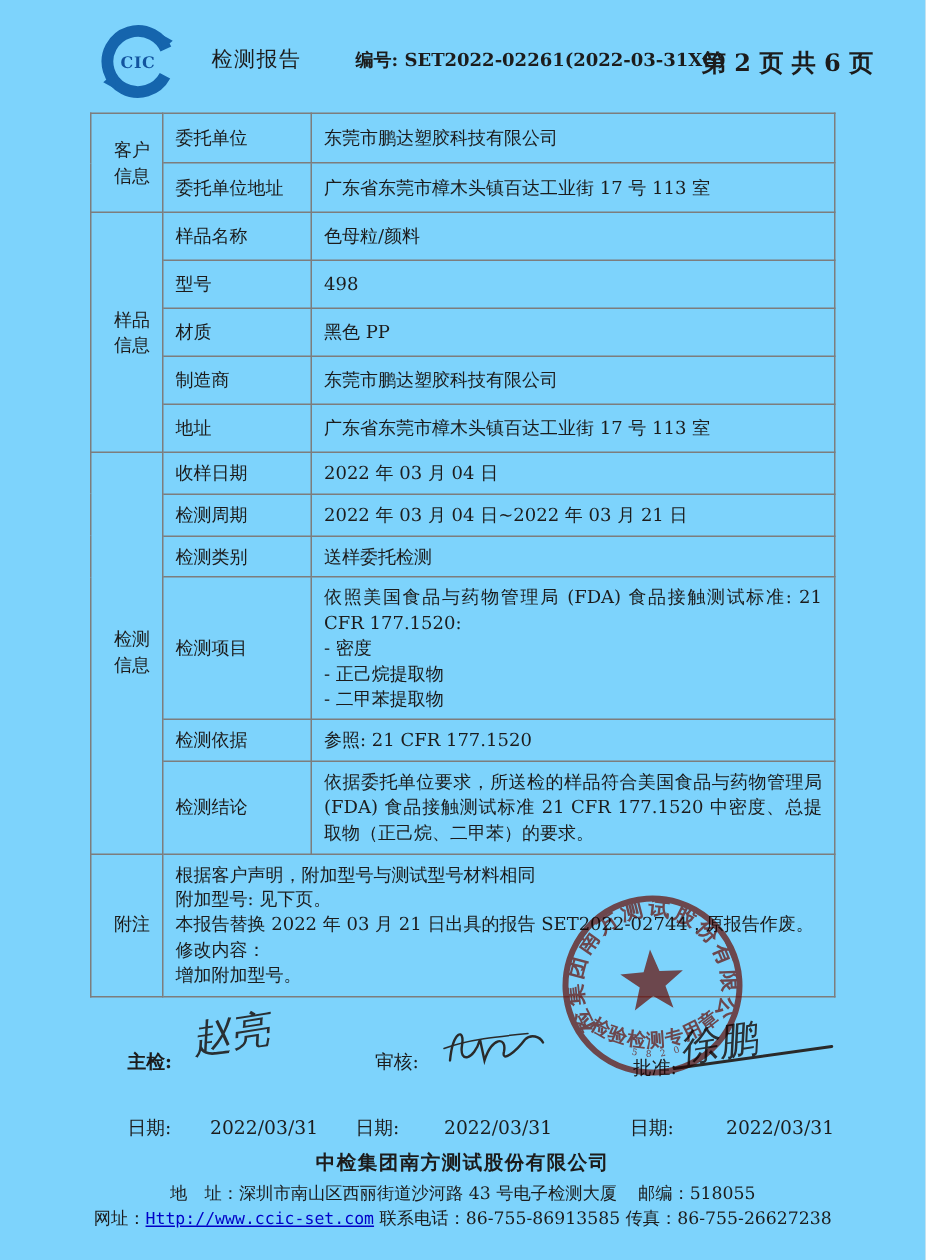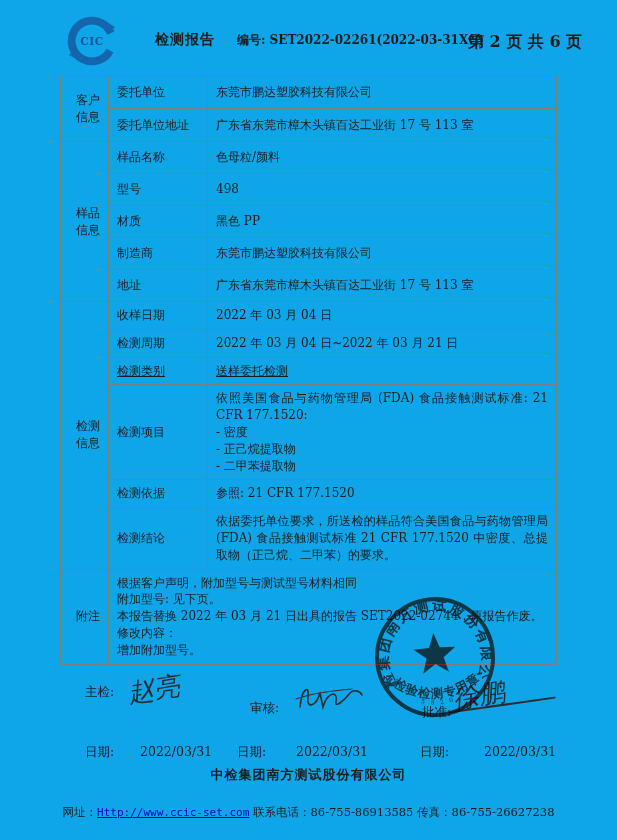--- a/index.html
+++ b/index.html
@@ -1,22 +1,22 @@
 <!DOCTYPE html>
 <html><head>
 <meta charset="utf-8">
 <style>
   * { margin:0; padding:0; box-sizing:border-box; }
   html,body { background:#e8e8e8; }
   body { font-family:"DejaVu Serif","Liberation Serif",serif; color:#1c1c1c; }
-  .page { position:relative; width:617px; height:840px; margin:0 auto; background:#0ea5e9; overflow:hidden; }
+  .page { position:relative; width:617px; height:840px; margin:0 auto; background:#7dd3fc; overflow:hidden; }
 
   
   .hdr-logo { position:absolute; left:67px; top:16px; width:50px; height:50px; }
-  .hdr-title { position:absolute; left:155px; top:31px; font-size:14px; font-weight:bold; letter-spacing:1px; }
+  .hdr-title { position:absolute; left:141px; top:31px; font-size:14px; font-weight:normal; letter-spacing:1px; }
   .hdr-no { position:absolute; left:237px; top:32px; font-size:12px; font-weight:bold; }
   .hdr-page { position:absolute; left:468px; top:32px; font-size:16px; font-weight:bold; }
 
   
   table.report { position:absolute; left:60px; top:75px; width:497px; border-collapse:collapse; table-layout:fixed; }
   table.report td { border:1px solid #7d7d7d; font-size:12px; vertical-align:middle; padding:5px 8px; line-height:1.4; word-break:break-word; }
   td.sec { width:48px; text-align:right; white-space:pre-line; line-height:2.1; padding:4px 2px; }
   td.lab { width:99px; padding-left:8px; }
   td.ml  { white-space:pre-line; line-height:1.42; padding-top:3px; padding-bottom:3px; text-align:justify; }
 
@@ -92,21 +92,21 @@
     <tr style="height:26px;">
       <td class="sec" rowspan="6">检测
 信息</td>
       <td class="lab">收样日期</td>
       <td>2022 年 03 月 04 日</td>
     </tr>
     <tr style="height:26px;">
       <td class="lab">检测周期</td>
       <td>2022 年 03 月 04 日~2022 年 03 月 21 日</td>
     </tr>
-    <tr style="height:24px;text-decoration:underline;">
+    <tr style="height:24px;">
       <td class="lab">检测类别</td>
       <td>送样委托检测</td>
     </tr>
     <tr>
       <td class="lab">检测项目</td>
       <td class="ml">依照美国食品与药物管理局 (FDA) 食品接触测试标准: 21 CFR 177.1520:
 - 密度
 - 正己烷提取物
 - 二甲苯提取物</td>
     </tr>
@@ -125,21 +125,21 @@
 附加型号: 见下页。
 本报告替换 2022 年 03 月 21 日出具的报告 SET2022-02744，原报告作废。
 修改内容：
 增加附加型号。</td>
     </tr>
   </tbody>
     </table>
 
   <div class="sig-area">
 
-    <span class="sig-lab" style="left:25px;top:32px;">主检:</span>
+    <span class="sig-lab" style="left:25px;top:48px;font-weight:bold;">主检:</span>
     <span class="sig-name" style="left:70px;top:24px;">赵亮</span>
 
     <span class="sig-lab" style="left:190px;top:48px;">审核:</span>
     <svg style="position:absolute;left:232px;top:25px;" width="76" height="44" viewBox="0 0 76 44">
       <path d="M8,30 C10,10 18,8 16,20 C14,32 24,30 28,16 L31,30 C36,14 46,14 44,24 C42,32 52,24 58,16 C62,12 68,14 70,18" fill="none" stroke="#2a2a2a" stroke-width="1.6" stroke-linecap="round"></path>
       <path d="M4,22 C20,16 40,14 60,12" fill="none" stroke="#2a2a2a" stroke-width="1" stroke-linecap="round"></path>
     </svg>
 
     <span class="sig-lab" style="left:362px;top:52px;">批准:</span>
     <span class="sig-name" style="left:395px;top:30px;">徐鹏</span>
@@ -166,19 +166,22 @@
         <textPath href="#stamp-arc-label" startOffset="50%" text-anchor="middle">检验检测专用章</textPath>
       </text>
       <path id="stamp-arc-serial" d="M 40,105 A 55,55 0 0 0 84,105" fill="none"></path>
       <text font-size="6" fill="#d8423a" letter-spacing="2">
         <textPath href="#stamp-arc-serial" startOffset="50%" text-anchor="middle">2 5 8 2 0 7</textPath>
       </text>
     </svg>
   </div>
 
   <div class="foot-company">中检集团南方测试股份有限公司</div>
+  <div class="foot-line1">
+    <span>地　址：</span><span>深圳市南山区西丽街道沙河路 43 号电子检测大厦</span><span class="foot-gap"></span><span>邮编：</span><span>518055</span>
+  </div>
   <div class="foot-line2">
     <span>网址：</span><a class="site-link">Http://www.ccic-set.com</a>
     <span>联系电话：</span><span>86-755-86913585</span>
     <span>传真：</span><span>86-755-26627238</span>
   </div>
 
 </div>
 
 </body></html>

